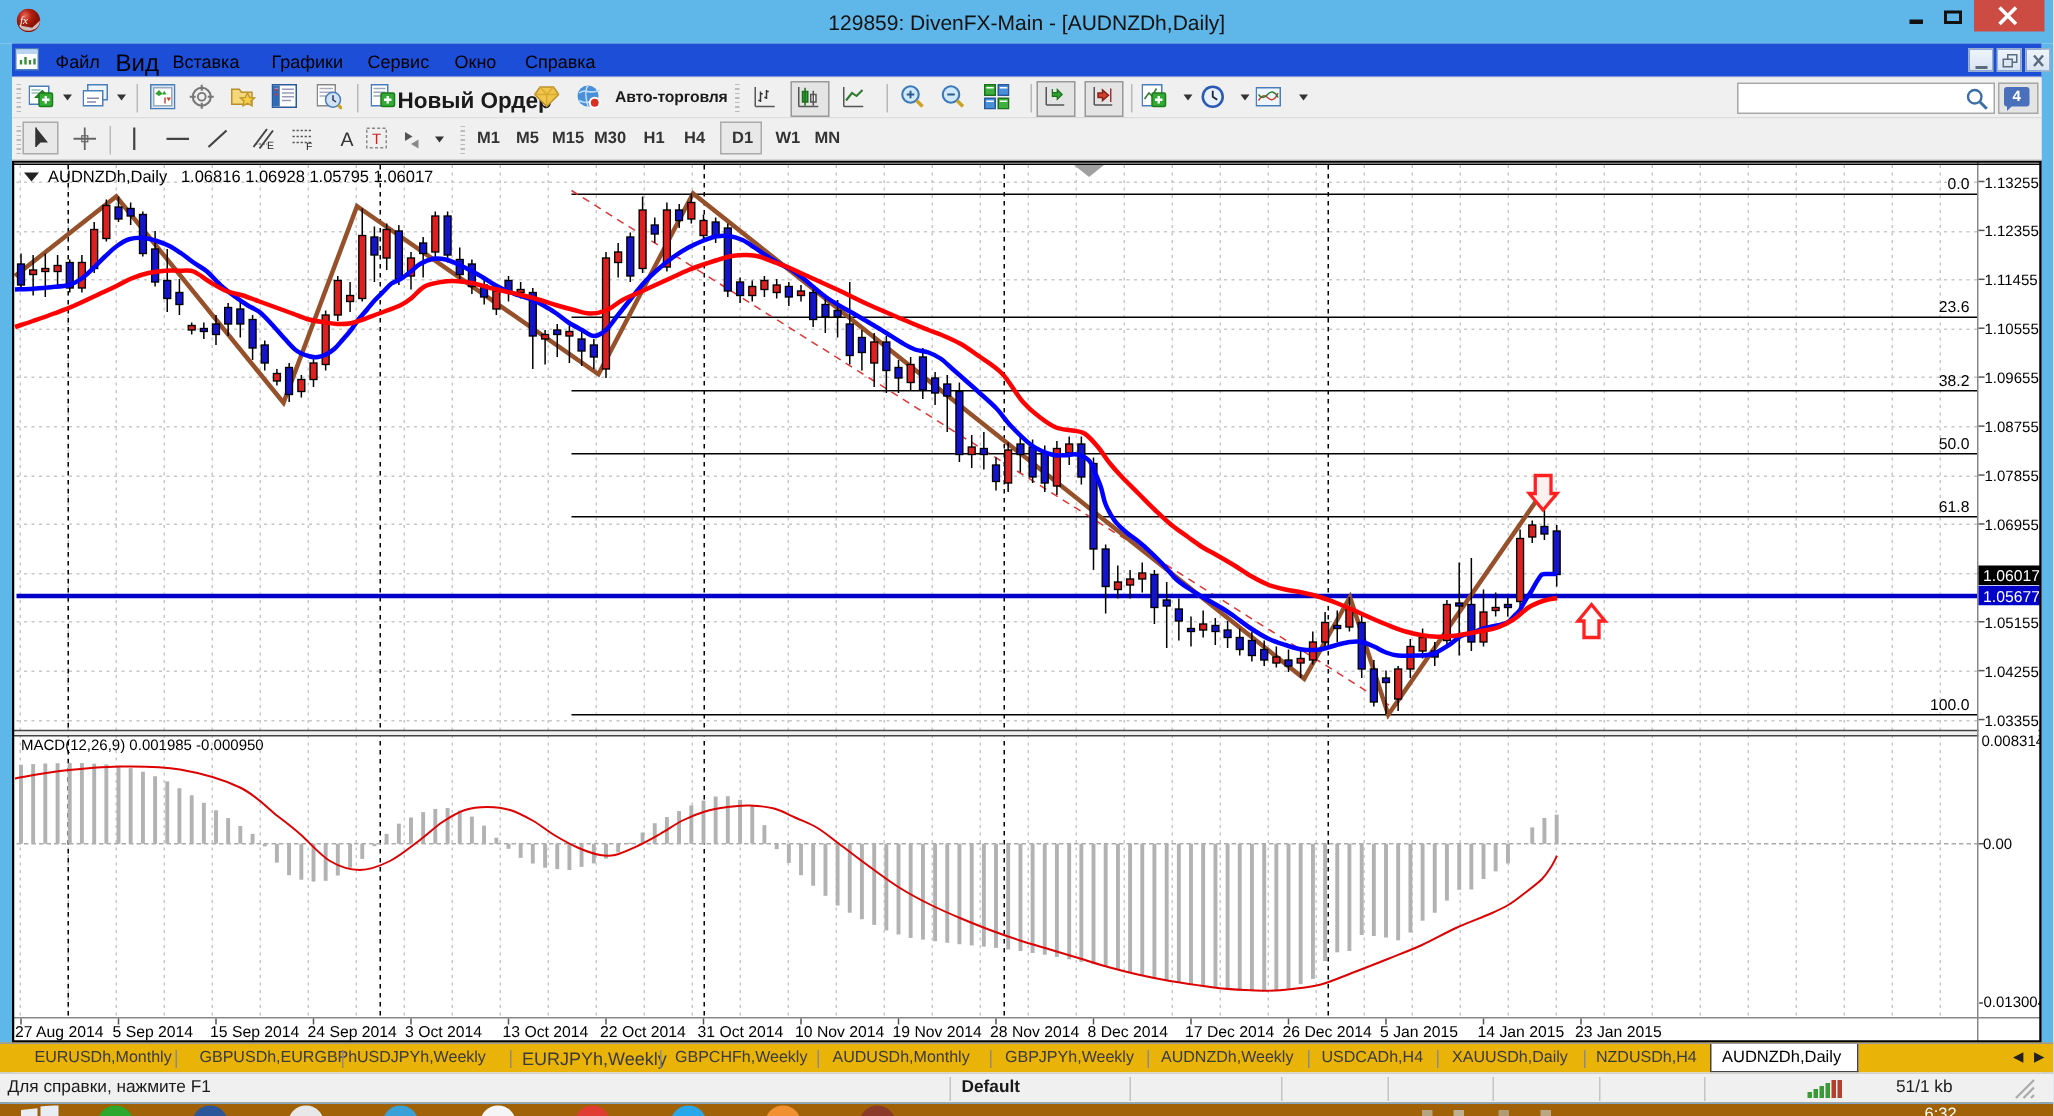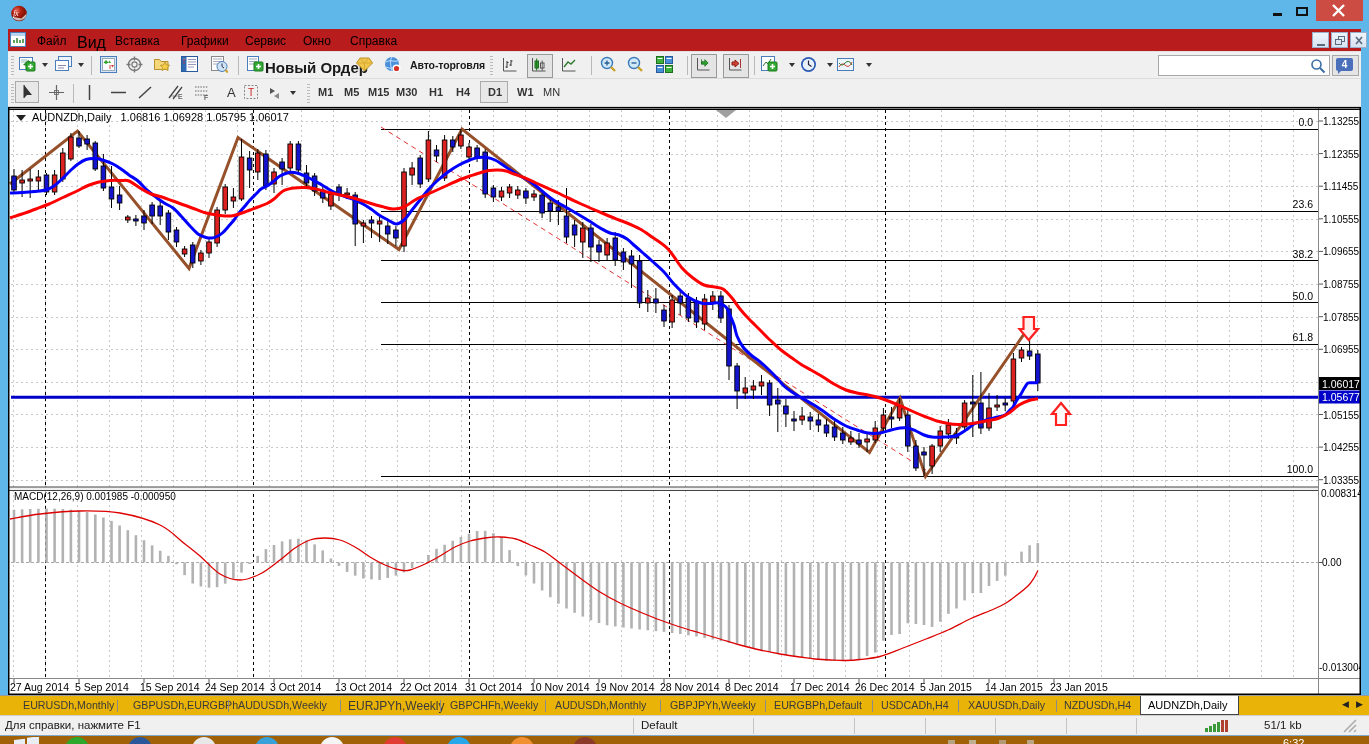--- a/index.html
+++ b/index.html
@@ -550,29 +550,30 @@
         <radialGradient id="lg" cx="35%" cy="30%">
           <stop offset="0%" stop-color="#e86a5a"></stop>
           <stop offset="55%" stop-color="#b42010"></stop>
           <stop offset="100%" stop-color="#8c1406"></stop>
         </radialGradient>
       </defs>
       <circle cx="11" cy="10" r="9.5" fill="url(#lg)"></circle>
       <path d="M3,14 A9.5,9.5 0 0 0 20.5,10 L14,16 Z" fill="#d8d8d8" opacity="0.85"></path>
       <text x="4" y="13" font-size="9" font-style="italic" fill="#fff" font-family="Liberation Serif,serif">fx</text>
     </svg>
+<div class="abs" style="left:0;top:7px;width:1369px;text-align:center;font-size:14px;color:#111">129859: DivenFX-Main - [AUDNZDh,Daily]</div>
 <div class="abs" style="left:1273px;top:13px;width:9px;height:3px;background:#111"></div>
 <div class="abs" style="left:1296px;top:7px;width:12px;height:9px;border:2px solid #111"></div>
 <div class="abs" style="left:1316px;top:0;width:47px;height:21px;background:#cc4b42"><svg width="45" height="21">
         <path d="M17,5 L28,16 M28,5 L17,16" stroke="#fff" stroke-width="2.4"></path>
       </svg></div>
 </div>
 <div class="abs" style="left:0;top:29px;width:8px;height:706px;background:#5fb6e8"></div>
 <div class="abs" style="left:1361px;top:29px;width:8px;height:706px;background:#5fb6e8"></div>
-<div class="abs" style="left:8px;top:29px;width:1353px;height:23px;background:#b91c1c;border-bottom:1px solid #e2e2e2">
+<div class="abs" style="left:8px;top:29px;width:1353px;height:23px;background:#1d4ed8;border-bottom:1px solid #e2e2e2">
 <svg style="position:absolute;left:2px;top:3px" width="17" height="16" viewBox="0 0 17 16">
       <rect x="0.5" y="0.5" width="15" height="14" fill="#fff" stroke="#4a7ebb"></rect>
       <rect x="1" y="1" width="14" height="3" fill="#b8d4ee"></rect>
       <path d="M4,11 v-3 M7,11 v-5 M10,11 v-3 M13,11 v-4" stroke="#3d8a3d" stroke-width="1.6"></path>
     </svg>
 <span class="abs" style="left:29px;top:5px;font-size:12px;color:#000">Файл</span>
 <span class="abs" style="left:69px;top:5px;font-size:16px;color:#000">Вид</span>
 <span class="abs" style="left:107px;top:5px;font-size:12px;color:#000">Вставка</span>
 <span class="abs" style="left:173px;top:5px;font-size:12px;color:#000">Графики</span>
 <span class="abs" style="left:237px;top:5px;font-size:12px;color:#000">Сервис</span>
@@ -767,40 +768,40 @@
 <div style="position:absolute;left:299px;top:5px;width:3px;height:19px;background:repeating-linear-gradient(180deg,#bbb 0,#bbb 1px,#f0f0f0 1px,#f0f0f0 3px)"></div>
 <span class="abs" style="left:310px;top:7px;font-size:11px;font-weight:bold;color:#333">M1</span>
 <span class="abs" style="left:336px;top:7px;font-size:11px;font-weight:bold;color:#333">M5</span>
 <span class="abs" style="left:360px;top:7px;font-size:11px;font-weight:bold;color:#333">M15</span>
 <span class="abs" style="left:388px;top:7px;font-size:11px;font-weight:bold;color:#333">M30</span>
 <span class="abs" style="left:421px;top:7px;font-size:11px;font-weight:bold;color:#333">H1</span>
 <span class="abs" style="left:448px;top:7px;font-size:11px;font-weight:bold;color:#333">H4</span>
 <div class="abs" style="left:472px;top:2px;width:28px;height:22px;background:#e8e8e8;border:1px solid #aaa"></div>
 <span class="abs" style="left:480px;top:7px;font-size:11px;font-weight:bold;color:#333">D1</span>
 <span class="abs" style="left:509px;top:7px;font-size:11px;font-weight:bold;color:#333">W1</span>
-<span class="abs" style="left:535px;top:7px;font-size:11px;font-weight:normal;color:#333">MN</span>
+<span class="abs" style="left:535px;top:7px;font-size:11px;font-weight:bold;color:#333">MN</span>
 </div>
 <div class="abs" style="left:1158px;top:55px;width:172px;height:21px;background:#fff;border:1px solid #a8a8a8"></div>
 <svg class="abs" style="left:1310px;top:58px" width="16" height="16" viewBox="0 0 16 16">
     <circle cx="6.5" cy="6.5" r="4.5" fill="none" stroke="#3a6ea5" stroke-width="1.6"></circle>
     <path d="M10,10 l4.5,4.5" stroke="#3a6ea5" stroke-width="2"></path>
   </svg>
 <div class="abs" style="left:1332px;top:55px;width:27px;height:21px;background:#e4e4e4;border:1px solid #a8a8a8">
     <div style="position:absolute;left:3px;top:2px;width:17px;height:13px;background:#4a6fbb;border-radius:2px;color:#fff;font-size:10px;font-weight:bold;text-align:center;line-height:13px">4</div>
     <div style="position:absolute;left:5px;top:14px;width:0;height:0;border-left:4px solid #4a6fbb;border-bottom:4px solid transparent"></div>
   </div>
 <div class="abs" style="left:0;top:695px;width:1369px;height:20px;background:#eab308;border-top:1px solid #9a9a9a">
 <span class="abs" style="left:23px;top:3px;font-size:10.7px;color:#3a3a3a">EURUSDh,Monthly</span>
 <span class="abs" style="left:133px;top:3px;font-size:10.7px;color:#3a3a3a">GBPUSDh,EURGBPh</span>
-<span class="abs" style="left:238px;top:3px;font-size:10.7px;color:#3a3a3a">AUDUSDh,Weekly</span>
+<span class="abs" style="left:238px;top:3px;font-size:10.7px;color:#3a3a3a">USDJPYh,Weekly</span>
 <span class="abs" style="left:348px;top:3px;font-size:12px;color:#3a3a3a">EURJPYh,Weekly</span>
 <span class="abs" style="left:450px;top:3px;font-size:10.7px;color:#3a3a3a">GBPCHFh,Weekly</span>
 <span class="abs" style="left:555px;top:3px;font-size:10.7px;color:#3a3a3a">AUDUSDh,Monthly</span>
 <span class="abs" style="left:670px;top:3px;font-size:10.7px;color:#3a3a3a">GBPJPYh,Weekly</span>
-<span class="abs" style="left:774px;top:3px;font-size:10.7px;color:#3a3a3a">EURGBPh,Default</span>
+<span class="abs" style="left:774px;top:3px;font-size:10.7px;color:#3a3a3a">AUDNZDh,Weekly</span>
 <span class="abs" style="left:881px;top:3px;font-size:10.7px;color:#3a3a3a">USDCADh,H4</span>
 <span class="abs" style="left:968px;top:3px;font-size:10.7px;color:#3a3a3a">XAUUSDh,Daily</span>
 <span class="abs" style="left:1064px;top:3px;font-size:10.7px;color:#3a3a3a">NZDUSDh,H4</span>
 <div class="abs" style="left:117px;top:4px;width:1px;height:12px;background:#8a8a8a"></div>
 <div class="abs" style="left:228px;top:4px;width:1px;height:12px;background:#8a8a8a"></div>
 <div class="abs" style="left:340px;top:4px;width:1px;height:12px;background:#8a8a8a"></div>
 <div class="abs" style="left:440px;top:4px;width:1px;height:12px;background:#8a8a8a"></div>
 <div class="abs" style="left:545px;top:4px;width:1px;height:12px;background:#8a8a8a"></div>
 <div class="abs" style="left:660px;top:4px;width:1px;height:12px;background:#8a8a8a"></div>
 <div class="abs" style="left:765px;top:4px;width:1px;height:12px;background:#8a8a8a"></div>
@@ -814,21 +815,21 @@
 </div>
 <div class="abs" style="left:0;top:715px;width:1369px;height:20px;background:#f0f0f0;border-top:1px solid #d0d0d0">
 <span class="abs" style="left:5px;top:3px;font-size:11.5px;color:#1a1a1a">Для справки, нажмите F1</span>
 <div class="abs" style="left:633px;top:2px;width:1px;height:16px;background:#c4c4c4"></div>
 <div class="abs" style="left:753px;top:2px;width:1px;height:16px;background:#c4c4c4"></div>
 <div class="abs" style="left:854px;top:2px;width:1px;height:16px;background:#c4c4c4"></div>
 <div class="abs" style="left:925px;top:2px;width:1px;height:16px;background:#c4c4c4"></div>
 <div class="abs" style="left:995px;top:2px;width:1px;height:16px;background:#c4c4c4"></div>
 <div class="abs" style="left:1066px;top:2px;width:1px;height:16px;background:#c4c4c4"></div>
 <div class="abs" style="left:1136px;top:2px;width:1px;height:16px;background:#c4c4c4"></div>
-<span class="abs" style="left:641px;top:3px;font-size:11.5px;font-weight:normal;color:#1a1a1a">Default</span>
+<span class="abs" style="left:641px;top:3px;font-size:11.5px;font-weight:bold;color:#1a1a1a">Default</span>
 <svg class="abs" style="left:1202px;top:4px" width="30" height="13">
       <rect x="3" y="8" width="3" height="4" fill="#3a9a3a"></rect>
       <rect x="7" y="6" width="3" height="6" fill="#3a9a3a"></rect>
       <rect x="11" y="4" width="3" height="8" fill="#3a9a3a"></rect>
       <rect x="15" y="2" width="3" height="10" fill="#3a9a3a"></rect>
       <rect x="19" y="0" width="3" height="12" fill="#b04030"></rect>
       <rect x="23" y="0" width="3" height="12" fill="#b04030"></rect>
     </svg>
 <span class="abs" style="left:1264px;top:3px;font-size:11.5px;color:#1a1a1a">51/1 kb</span>
 <svg class="abs" style="left:1342px;top:2px" width="16" height="16">

